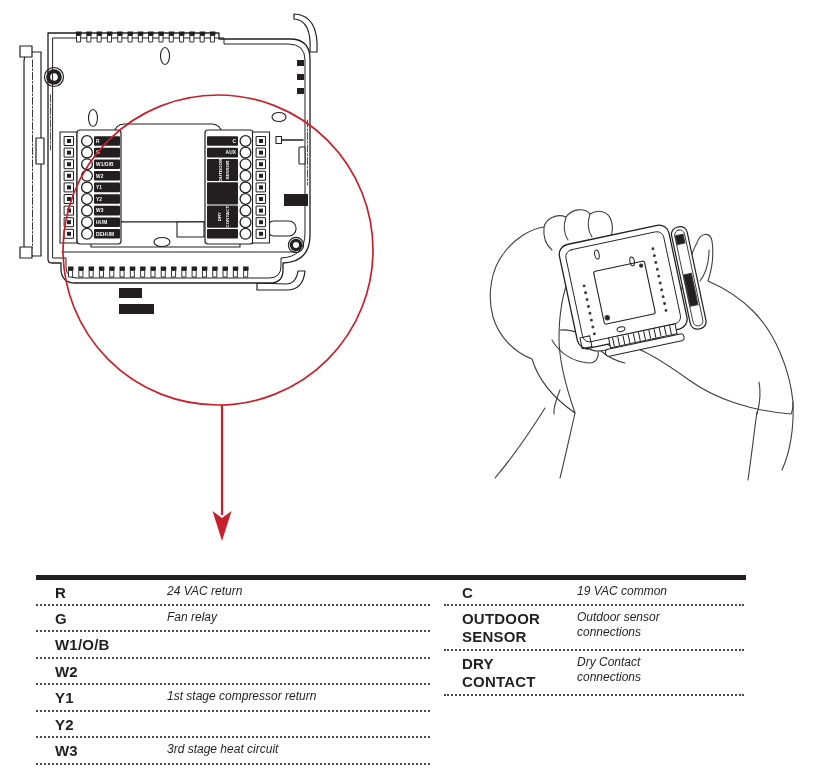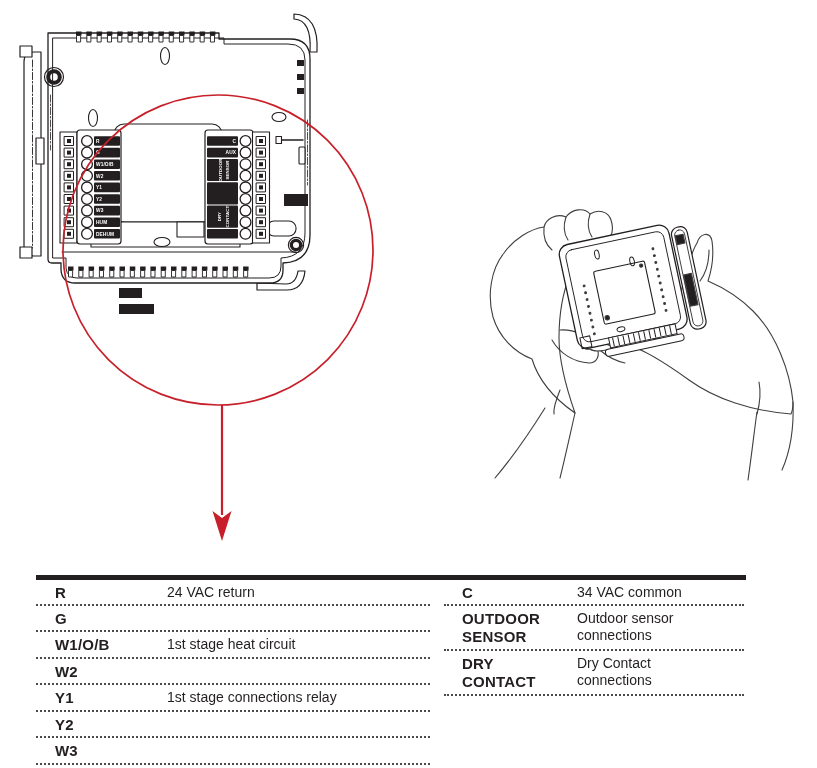--- a/index.html
+++ b/index.html
@@ -13,21 +13,21 @@
   .legend-bar{height:4.5px;background:#231f20;}
   .legend-cols{display:flex;align-items:flex-start;}
   .lcol{box-sizing:border-box;}
   .lcol-left{width:394px;margin-right:14px;}
   .lcol-right{width:300px;}
   .lrow{display:flex;align-items:flex-start;padding:4px 0 2px 0;
         border-bottom:2px dotted #4a4a4a;}
   .term{box-sizing:border-box;padding-left:19px;width:131px;font-weight:bold;
         font-size:15px;line-height:1.23;white-space:pre-line;letter-spacing:.2px;}
   .lcol-right .term{width:133px;padding-left:18px;}
-  .desc{flex:1;font-size:14px;line-height:1.23;white-space:pre-line;}
+  .desc{flex:1;font-style:italic;font-size:12px;line-height:1.23;white-space:pre-line;}
 </style>
 </head>
 <body>
 
 <div class="page">
 
   <svg id="diagram-svg" width="817" height="570" viewBox="0 0 817 570" style="position:absolute;left:0;top:0;">
 
     <g stroke-linejoin="round" stroke-linecap="round">
 
@@ -354,43 +354,44 @@
   <div class="legend">
     <div class="legend-bar"></div>
     <div class="legend-cols">
       <div id="legend-left" class="lcol lcol-left">
           <div class="lrow">
             <span class="term">R</span>
             <span class="desc">24 VAC return</span>
           </div>
           <div class="lrow">
             <span class="term">G</span>
+            <span class="desc">Fan relay</span>
           </div>
           <div class="lrow">
             <span class="term">W1/O/B</span>
-            <span class="desc">1st stage heat circuit</span>
           </div>
           <div class="lrow">
             <span class="term">W2</span>
           </div>
           <div class="lrow">
             <span class="term">Y1</span>
-            <span class="desc">1st stage connections relay</span>
+            <span class="desc">1st stage compressor return</span>
           </div>
           <div class="lrow">
             <span class="term">Y2</span>
           </div>
           <div class="lrow">
             <span class="term">W3</span>
+            <span class="desc">3rd stage heat circuit</span>
           </div>
         </div>
       <div id="legend-right" class="lcol lcol-right">
           <div class="lrow">
             <span class="term">C</span>
-            <span class="desc">34 VAC common</span>
+            <span class="desc">19 VAC common</span>
           </div>
           <div class="lrow">
             <span class="term">OUTDOOR
 SENSOR</span>
             <span class="desc">Outdoor sensor
 connections</span>
           </div>
           <div class="lrow">
             <span class="term">DRY
 CONTACT</span>

